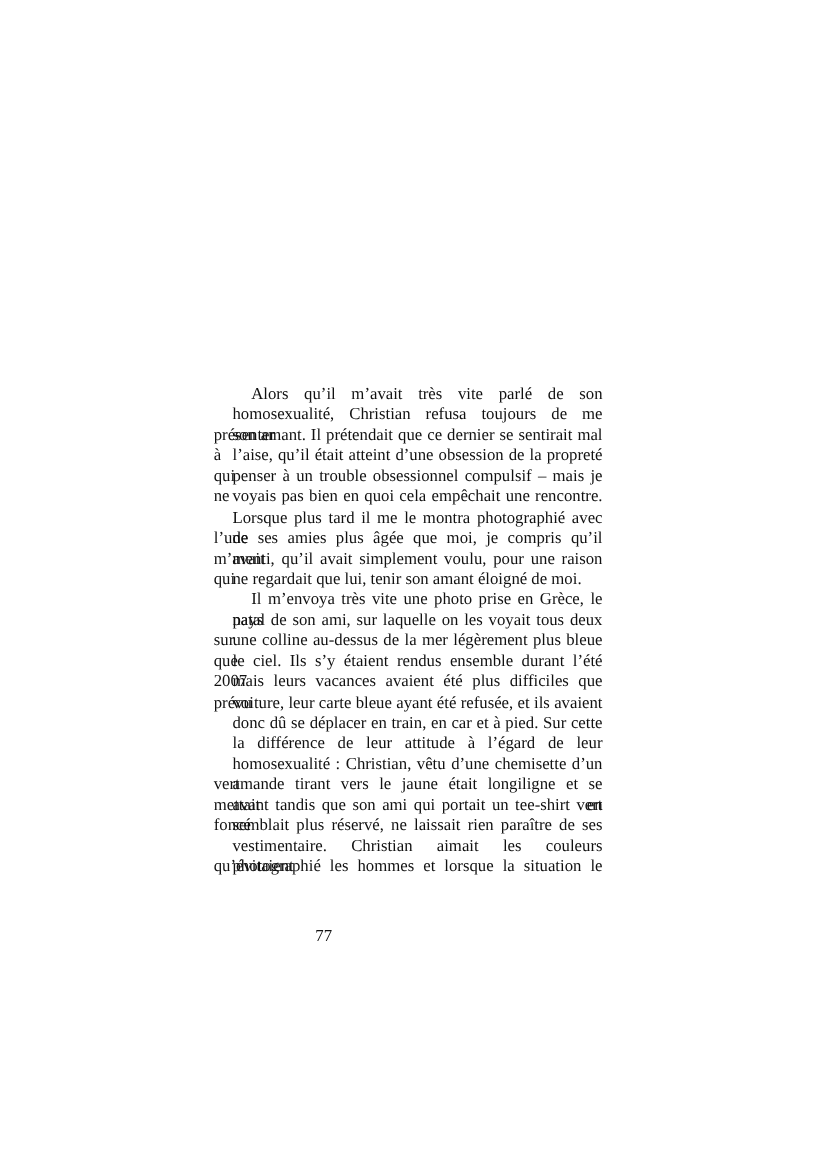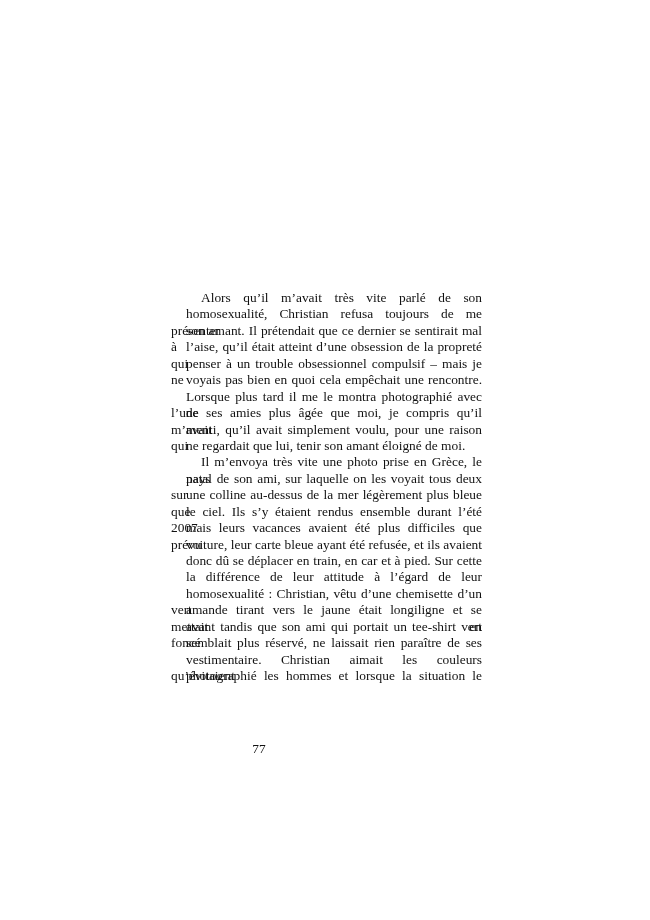--- a/index.html
+++ b/index.html
@@ -16,21 +16,21 @@
     .page {
       position: absolute;
       left: 0; top: 0;
       width: 650px;
       height: 920px;
       background: #ffffff;
     }
     .text-block {
       position: absolute;
       left: 171px;
-      top: 290px;
+      top: 307px;
       width: 311px;
       font-family: "Liberation Serif", "DejaVu Serif", serif;
       font-size: 13.4px;
       line-height: 16.45px;
       color: #111111;
       text-align: justify;
     }
     .para {
       margin: 0;
       text-indent: 15px;

